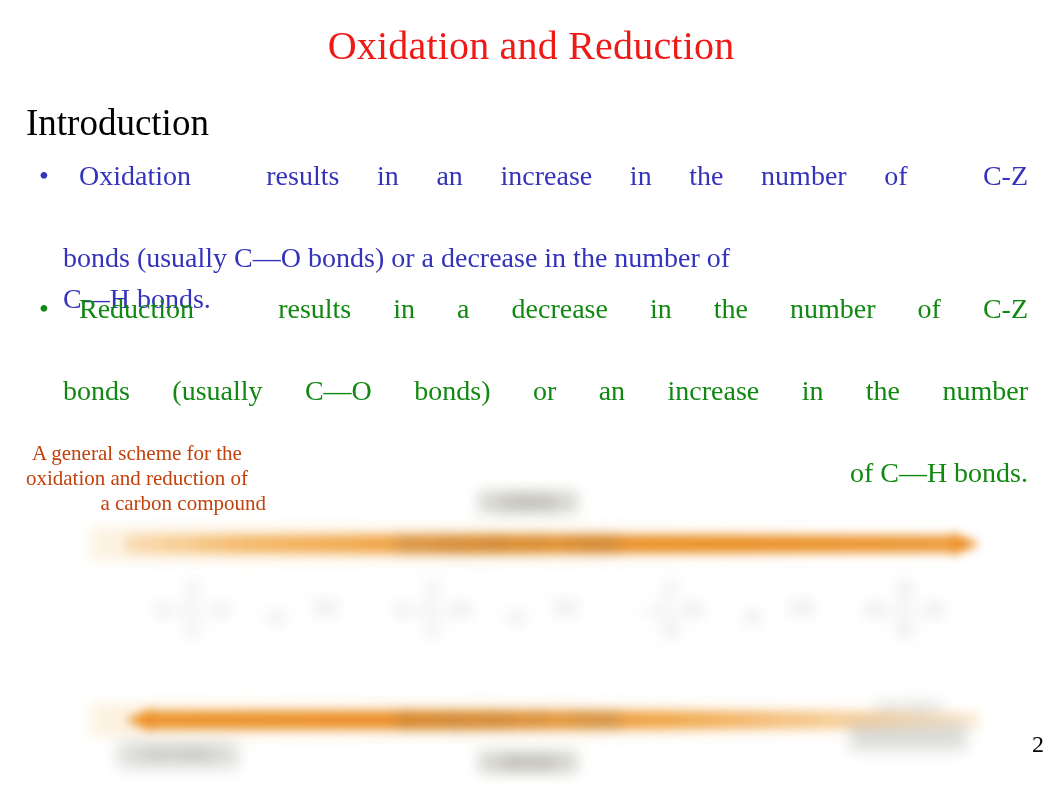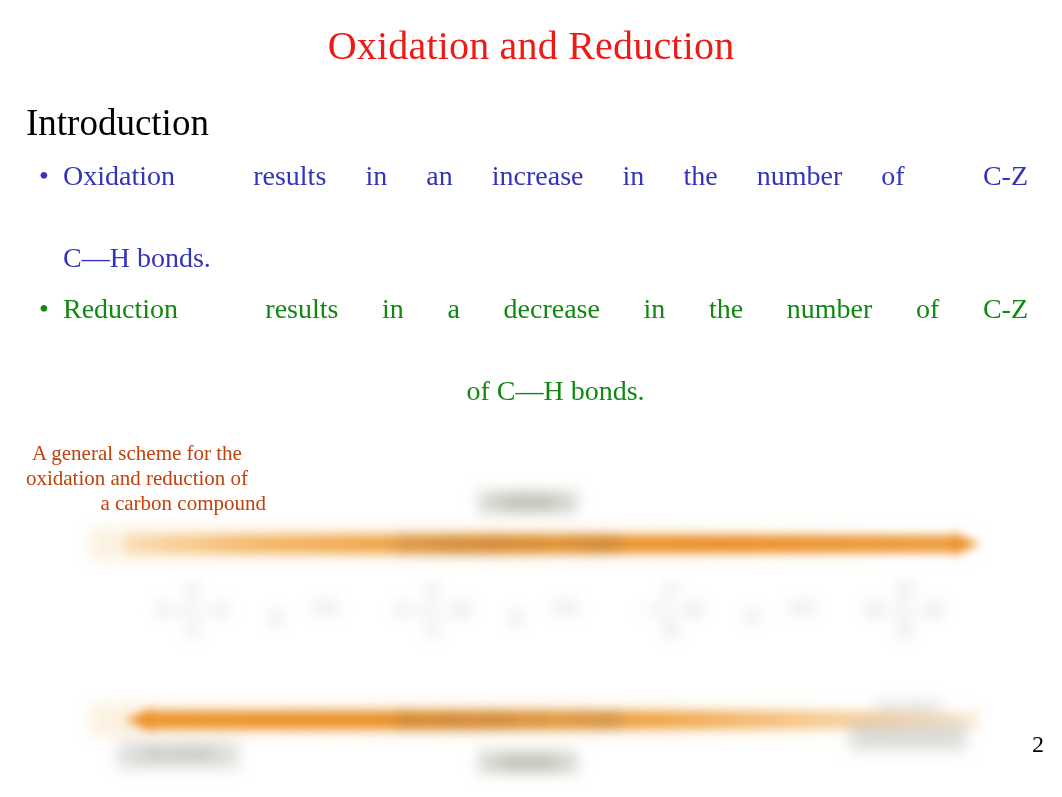--- a/index.html
+++ b/index.html
@@ -72,20 +72,21 @@
   }
   .bullet-text .tail { display: inline; }
 
   .b1 .bullet-row, .b1 .bullet-dot { color: #3333bb; }
   .b2 .bullet-row, .b2 .bullet-dot { color: #118811; }
 
   
   .lead-word {
     position: relative;
     display: inline-block;
+    margin-left: 16px;
   }
   .lead-word::after {
     content: "";
     position: absolute;
     left: -2px;
     right: -34px;
     top: 17px;
     height: 26px;
     background: linear-gradient(180deg, rgba(150,150,150,0.00) 0%, rgba(140,140,140,0.10) 38%, rgba(150,150,150,0.055) 82%, rgba(255,255,255,0) 100%);
     filter: blur(3.4px);
@@ -308,31 +309,37 @@
   <div class="slide-title">Oxidation and Reduction</div>
 
   <div class="section-heading">Introduction</div>
 
   <div class="bullet-block b1">
     <div class="bullet-row">
       <span class="bullet-dot">•</span>
       <span class="bullet-text justify-stretch"><span class="lead-word">Oxidation</span>&nbsp; <span class="tail">results in an increase in the number of</span>&nbsp; <span class="tail">C-Z</span></span>
     </div>
     <div class="bullet-row" style="padding-left:33px;">
+      <span class="bullet-text">bonds (usually C—O bonds) or a decrease in the number of</span>
+    </div>
+    <div class="bullet-row" style="padding-left:33px;">
       <span class="bullet-text" style="text-align:left;">C—H bonds.</span>
     </div>
   </div>
 
   <div class="bullet-block b2">
     <div class="bullet-row">
       <span class="bullet-dot">•</span>
       <span class="bullet-text justify-stretch"><span class="lead-word">Reduction</span>&nbsp; <span class="tail">results in a decrease in the number of C-Z</span></span>
     </div>
     <div class="bullet-row" style="padding-left:33px;">
-      <span class="bullet-text" style="text-align:center;margin-left:20px;">of C—H bonds.</span>
+      <span class="bullet-text justify-stretch">bonds (usually C—O bonds) or an increase in the number</span>
+    </div>
+    <div class="bullet-row" style="padding-left:33px;">
+      <span class="bullet-text" style="text-align:right;margin-left:20px;">of C—H bonds.</span>
     </div>
   </div>
 
   <div class="figure-caption">
     <span class="cap-line">A general scheme for the</span>
     <span class="cap-line">oxidation and reduction of</span>
     <span class="cap-line last">a carbon compound</span>
   </div>
 
   <div class="figure-area">

